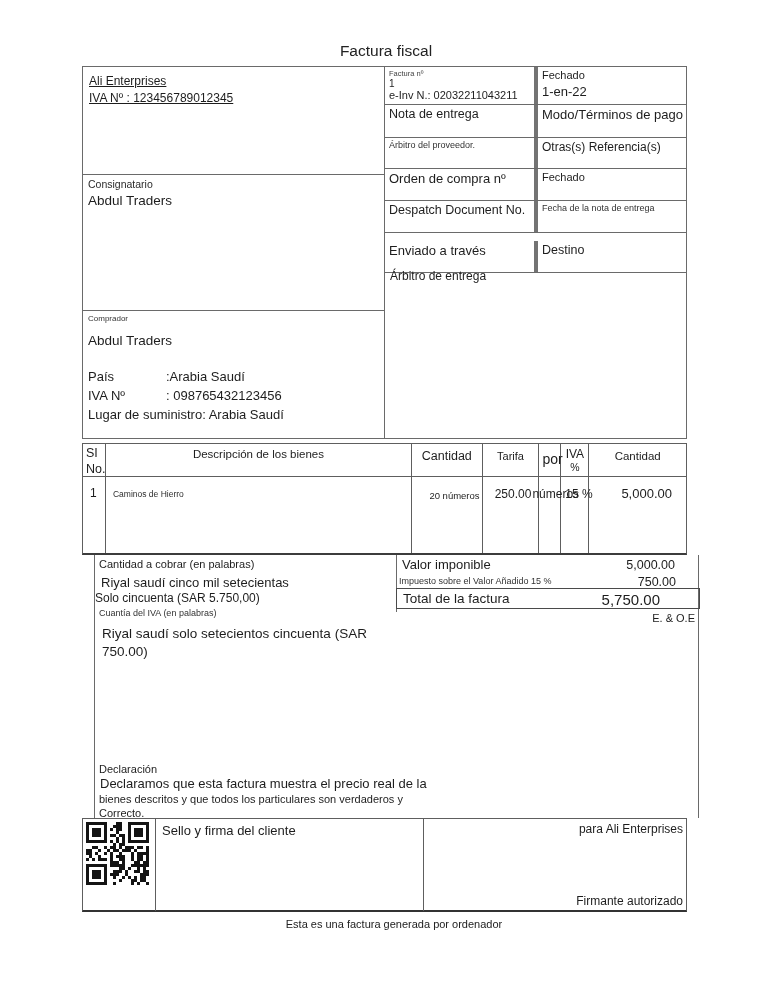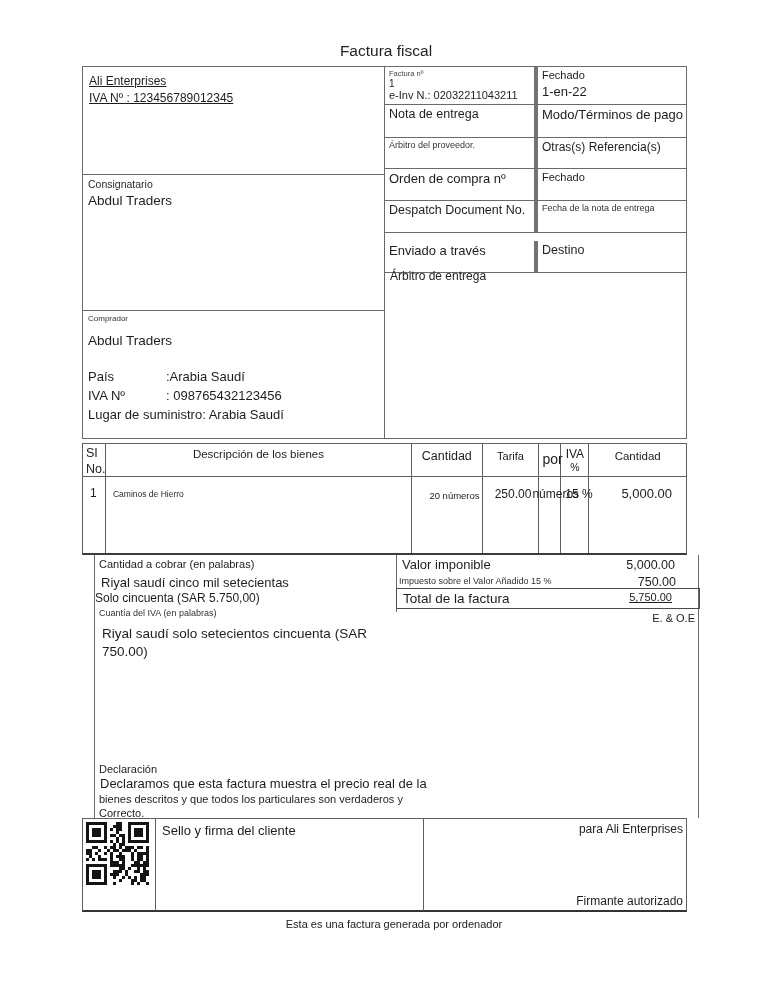--- a/index.html
+++ b/index.html
@@ -81,21 +81,21 @@
   .aw-1 { position: absolute; left: 6px; top: 20px; font-size: 13px; }
   .aw-2 { position: absolute; left: 0px; top: 36px; font-size: 12px; }
   .ivaw-label { position: absolute; left: 4px; top: 53px; font-size: 9px; color: #333; }
   .ivaw { position: absolute; left: 7px; top: 70px; width: 290px; font-size: 13.5px; line-height: 1.35; }
   .tot-l1 { position: absolute; left: 307px; top: 2px; font-size: 13px; }
   .tot-v1 { position: absolute; right: 23px; top: 3px; font-size: 12.5px; }
   .tot-l2 { position: absolute; left: 304px; top: 21px; font-size: 9px; color: #333; }
   .tot-v2 { position: absolute; right: 22px; top: 20px; font-size: 12.5px; }
   .tot-box { position: absolute; left: 301px; top: 33px; width: 304px; height: 21px; border: 1px solid #4a4a4a; }
   .tot-box .lbl { position: absolute; left: 6px; top: 2px; font-size: 13.5px; }
-  .tot-box .val { position: absolute; right: 27px; top: 2px; font-size: 11px; text-decoration: underline; }
+  .tot-box .val { position: absolute; right: 39px; top: 2px; font-size: 15px; }
   .eoe { position: absolute; right: 3px; top: 57px; font-size: 11px; }
   .dec-label { position: absolute; left: 4px; top: 208px; font-size: 11px; }
   .dec-1 { position: absolute; left: 5px; top: 221px; font-size: 13px; }
   .dec-2 { position: absolute; left: 4px; top: 238px; font-size: 11px; }
   .dec-3 { position: absolute; left: 4px; top: 252px; font-size: 11px; }
 
   
   .sig { left: 82px; top: 818px; width: 605px; height: 94px; border: 1px solid #5e5e5e; border-bottom: 2px solid #333; }
   .qr-cell { position: absolute; left: 0; top: 0; width: 73px; height: 92px; border-right: 1px solid #5e5e5e; padding: 3px; }
   .seal-cell { position: absolute; left: 73px; top: 0; width: 268px; height: 92px; border-right: 1px solid #5e5e5e; padding: 4px 6px; font-size: 13px; }

